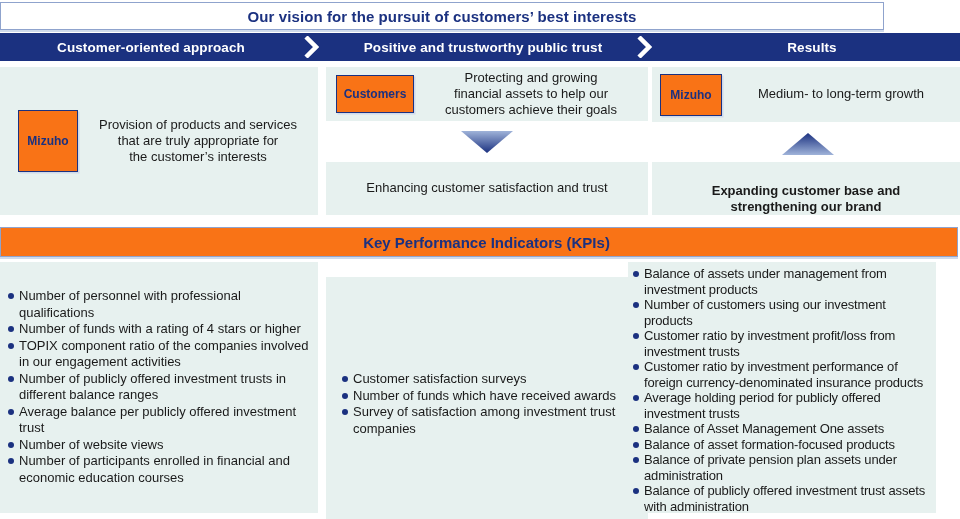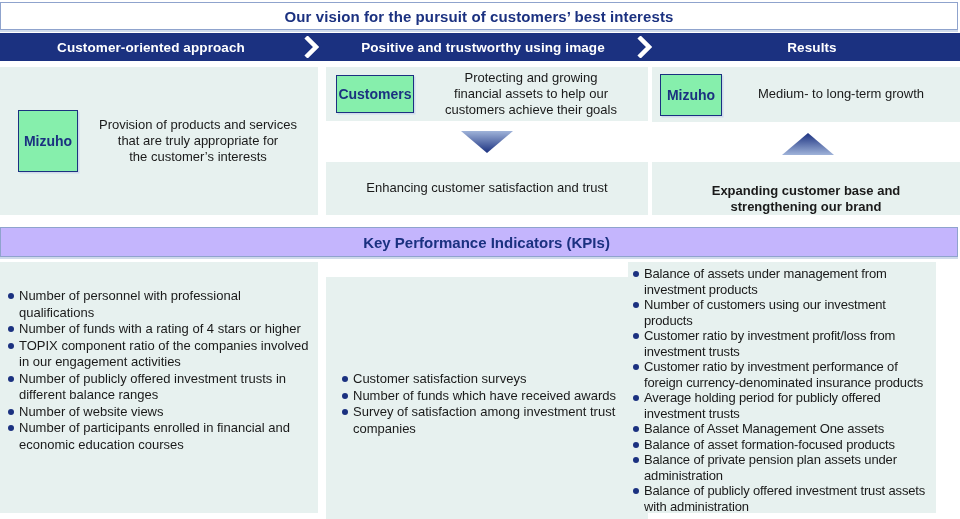--- a/index.html
+++ b/index.html
@@ -10,21 +10,21 @@
     --text:#1a1a1a;
     --arrow-light:#9fb3d9;
   }
   *{margin:0;padding:0;box-sizing:border-box;}
   html,body{background:#fff;}
   body{font-family:"Liberation Sans","DejaVu Sans",sans-serif;color:var(--text);}
   .page{position:relative;width:960px;height:519px;background:#fff;overflow:hidden;}
 
   
   .title-box{
-    position:absolute;left:0;top:2;width:958px;height:28px;top:2px;
+    position:absolute;left:0;top:2;width:884px;height:28px;top:2px;
     background:#fff;border:1px solid var(--box-border);
     box-shadow:0 2px 0 var(--shadow);
     display:flex;align-items:center;justify-content:center;
   }
   .title-box .title-text{font-size:15px;font-weight:bold;color:var(--navy);letter-spacing:.1px;}
 
   
   .flow-bar{position:absolute;left:0;top:33px;width:960px;height:28px;background:var(--navy);}
   .stage-label{position:absolute;top:0;height:28px;display:flex;align-items:center;justify-content:center;
     color:#fff;font-size:13.5px;font-weight:bold;letter-spacing:.1px;}
@@ -37,44 +37,44 @@
 
   
   .panel{position:absolute;background:var(--panel);}
   .vision-left{left:0;top:67px;width:318px;height:148px;display:flex;align-items:center;}
   .vision-mid-top{left:326px;top:67px;width:322px;height:54px;display:flex;align-items:center;}
   .vision-mid-bottom{left:326px;top:162px;width:322px;height:53px;display:flex;align-items:center;justify-content:center;}
   .vision-right-top{left:652px;top:67px;width:308px;height:55px;display:flex;align-items:center;}
   .vision-right-bottom{left:652px;top:162px;width:308px;height:53px;display:flex;align-items:flex-end;justify-content:center;font-weight:bold;}
 
   .entity-box{
-    background:#86efac;border:1.5px solid var(--navy);
+    background:#f97316;border:1.5px solid var(--navy);
     box-shadow:1.5px 1.5px 0 var(--shadow);
     display:flex;align-items:center;justify-content:center;
-    color:var(--navy);font-weight:bold;font-size:14px;flex:0 0 auto;
+    color:var(--navy);font-weight:bold;font-size:12px;flex:0 0 auto;
   }
   .entity-left{width:60px;height:62px;margin-left:18px;}
   .entity-customers{width:78px;height:38px;margin-left:10px;}
   .entity-right{width:62px;height:42px;margin-left:8px;}
 
   .desc{flex:1;text-align:center;font-size:13px;line-height:1.24;white-space:pre-line;}
   .outcome{text-align:center;font-size:13px;line-height:1.25;white-space:pre-line;}
 
   .arrow{position:absolute;width:52px;height:22px;}
   .arrow-down{left:461px;top:131px;
     background:linear-gradient(to bottom,var(--arrow-light),var(--navy));
     clip-path:polygon(0 0,100% 0,50% 100%);}
   .arrow-up{left:782px;top:133px;
     background:linear-gradient(to bottom,var(--navy),var(--arrow-light));
     clip-path:polygon(50% 0,100% 100%,0 100%);}
 
   
   .kpi-heading-box{
     position:absolute;left:0;top:227px;width:958px;height:30px;
-    background:#c4b5fd;border:1px solid var(--box-border);
+    background:#f97316;border:1px solid var(--box-border);
     box-shadow:0 2px 0 var(--shadow);
     display:flex;align-items:center;justify-content:center;padding-left:15px;
   }
   .kpi-heading-box .kpi-heading-text{font-size:15px;font-weight:bold;color:var(--navy);}
 
   .kpi-left{left:0;top:262px;width:318px;height:251px;}
   .kpi-mid{left:326px;top:277px;width:322px;height:251px;}
   .kpi-right{left:628px;top:262px;width:308px;height:251px;}
 
   .kpi-list{list-style:none;font-size:13px;line-height:16.5px;}
@@ -88,21 +88,21 @@
 <body>
 
 <div class="page">
 
   <div class="title-box">
     <span class="title-text">Our vision for the pursuit of customers’ best interests</span>
   </div>
 
   <div class="flow-bar">
     <div class="stage-label stage-1">Customer-oriented approach</div>
-    <div class="stage-label stage-2">Positive and trustworthy using image</div>
+    <div class="stage-label stage-2">Positive and trustworthy public trust</div>
     <div class="stage-label stage-3">Results</div>
     <svg class="chevron chevron-1" viewBox="0 0 16 22">
       <polyline points="3,1 13,11 3,21" fill="none" stroke="#ffffff" stroke-width="4.5"></polyline>
     </svg>
     <svg class="chevron chevron-2" viewBox="0 0 16 22">
       <polyline points="3,1 13,11 3,21" fill="none" stroke="#ffffff" stroke-width="4.5"></polyline>
     </svg>
   </div>
 
   <div class="panel vision-left">
@@ -142,20 +142,21 @@
   <div class="kpi-heading-box">
     <span class="kpi-heading-text">Key Performance Indicators (KPIs)</span>
   </div>
 
   <div class="panel kpi-left">
     <ul class="kpi-list">
         <li class="kpi-item"><span class="bullet-icon"></span><span class="kpi-text">Number of personnel with professional qualifications</span></li>
         <li class="kpi-item"><span class="bullet-icon"></span><span class="kpi-text">Number of funds with a rating of 4 stars or higher</span></li>
         <li class="kpi-item"><span class="bullet-icon"></span><span class="kpi-text">TOPIX component ratio of the companies involved in our engagement activities</span></li>
         <li class="kpi-item"><span class="bullet-icon"></span><span class="kpi-text">Number of publicly offered investment trusts in different balance ranges</span></li>
+        <li class="kpi-item"><span class="bullet-icon"></span><span class="kpi-text">Average balance per publicly offered investment trust</span></li>
         <li class="kpi-item"><span class="bullet-icon"></span><span class="kpi-text">Number of website views</span></li>
         <li class="kpi-item"><span class="bullet-icon"></span><span class="kpi-text">Number of participants enrolled in financial and economic education courses</span></li>
       </ul>
   </div>
   <div class="panel kpi-mid">
     <ul class="kpi-list">
         <li class="kpi-item"><span class="bullet-icon"></span><span class="kpi-text">Customer satisfaction surveys</span></li>
         <li class="kpi-item"><span class="bullet-icon"></span><span class="kpi-text">Number of funds which have received awards</span></li>
         <li class="kpi-item"><span class="bullet-icon"></span><span class="kpi-text">Survey of satisfaction among investment trust companies</span></li>
       </ul>

